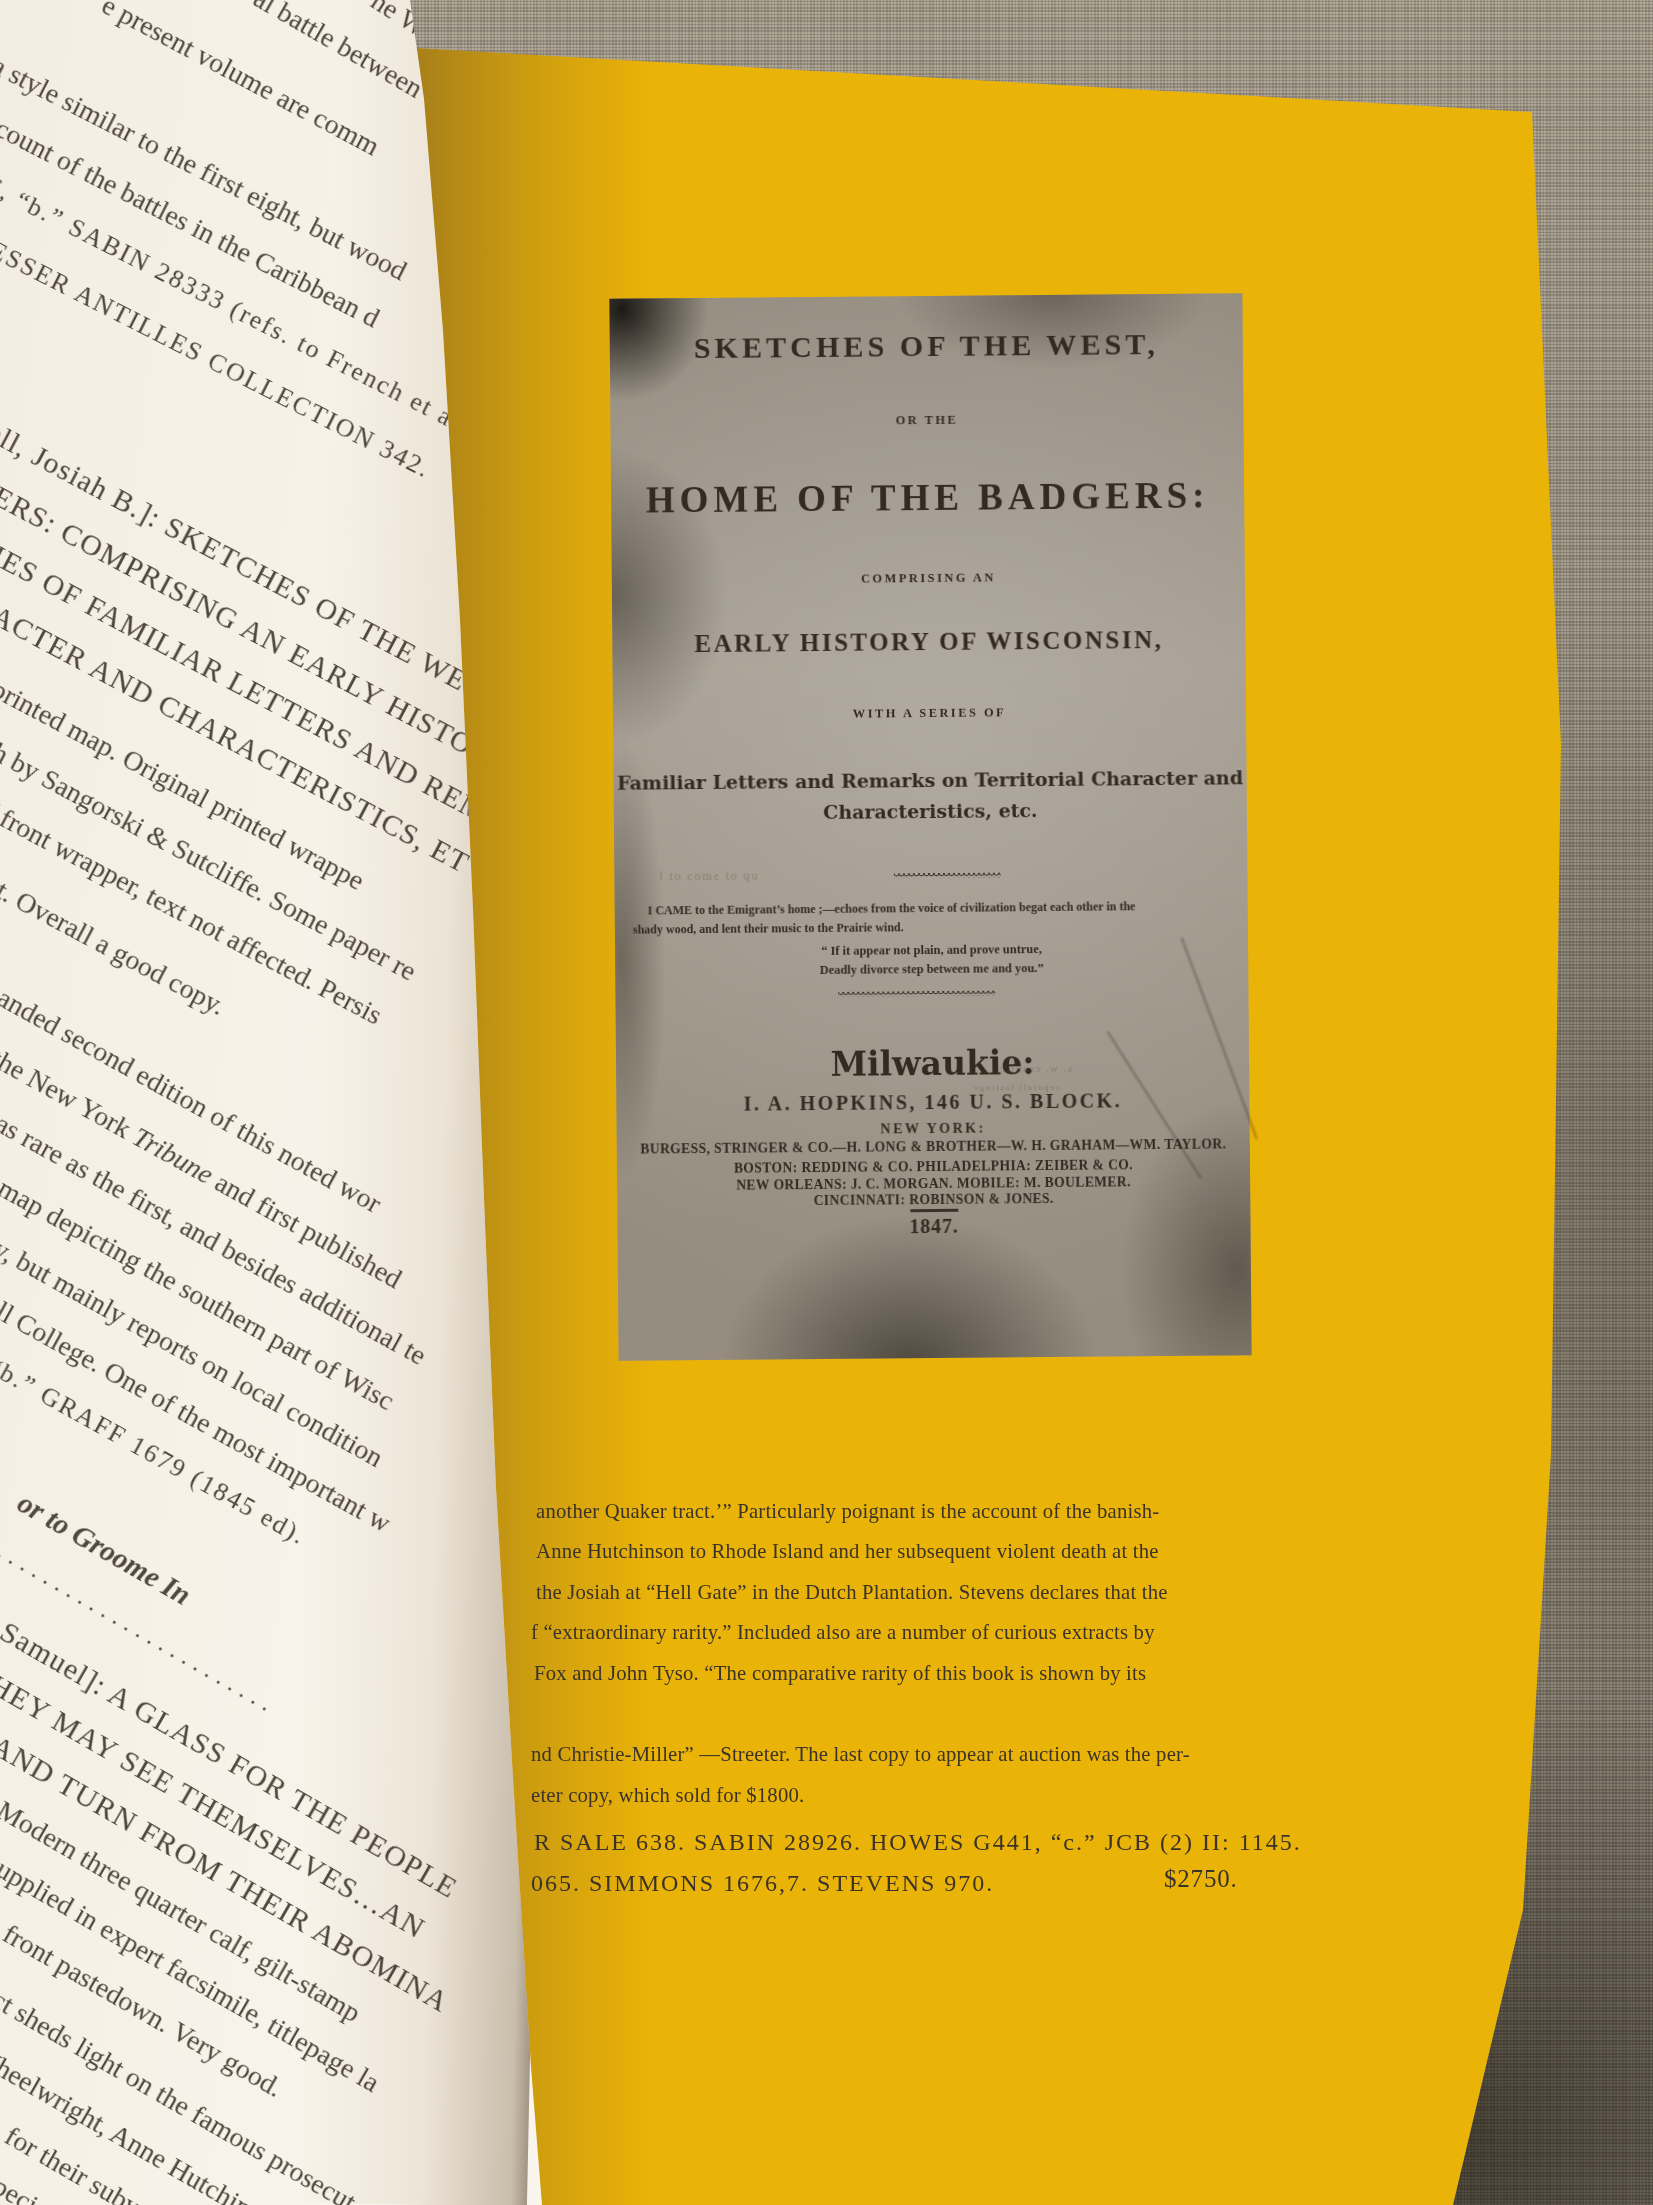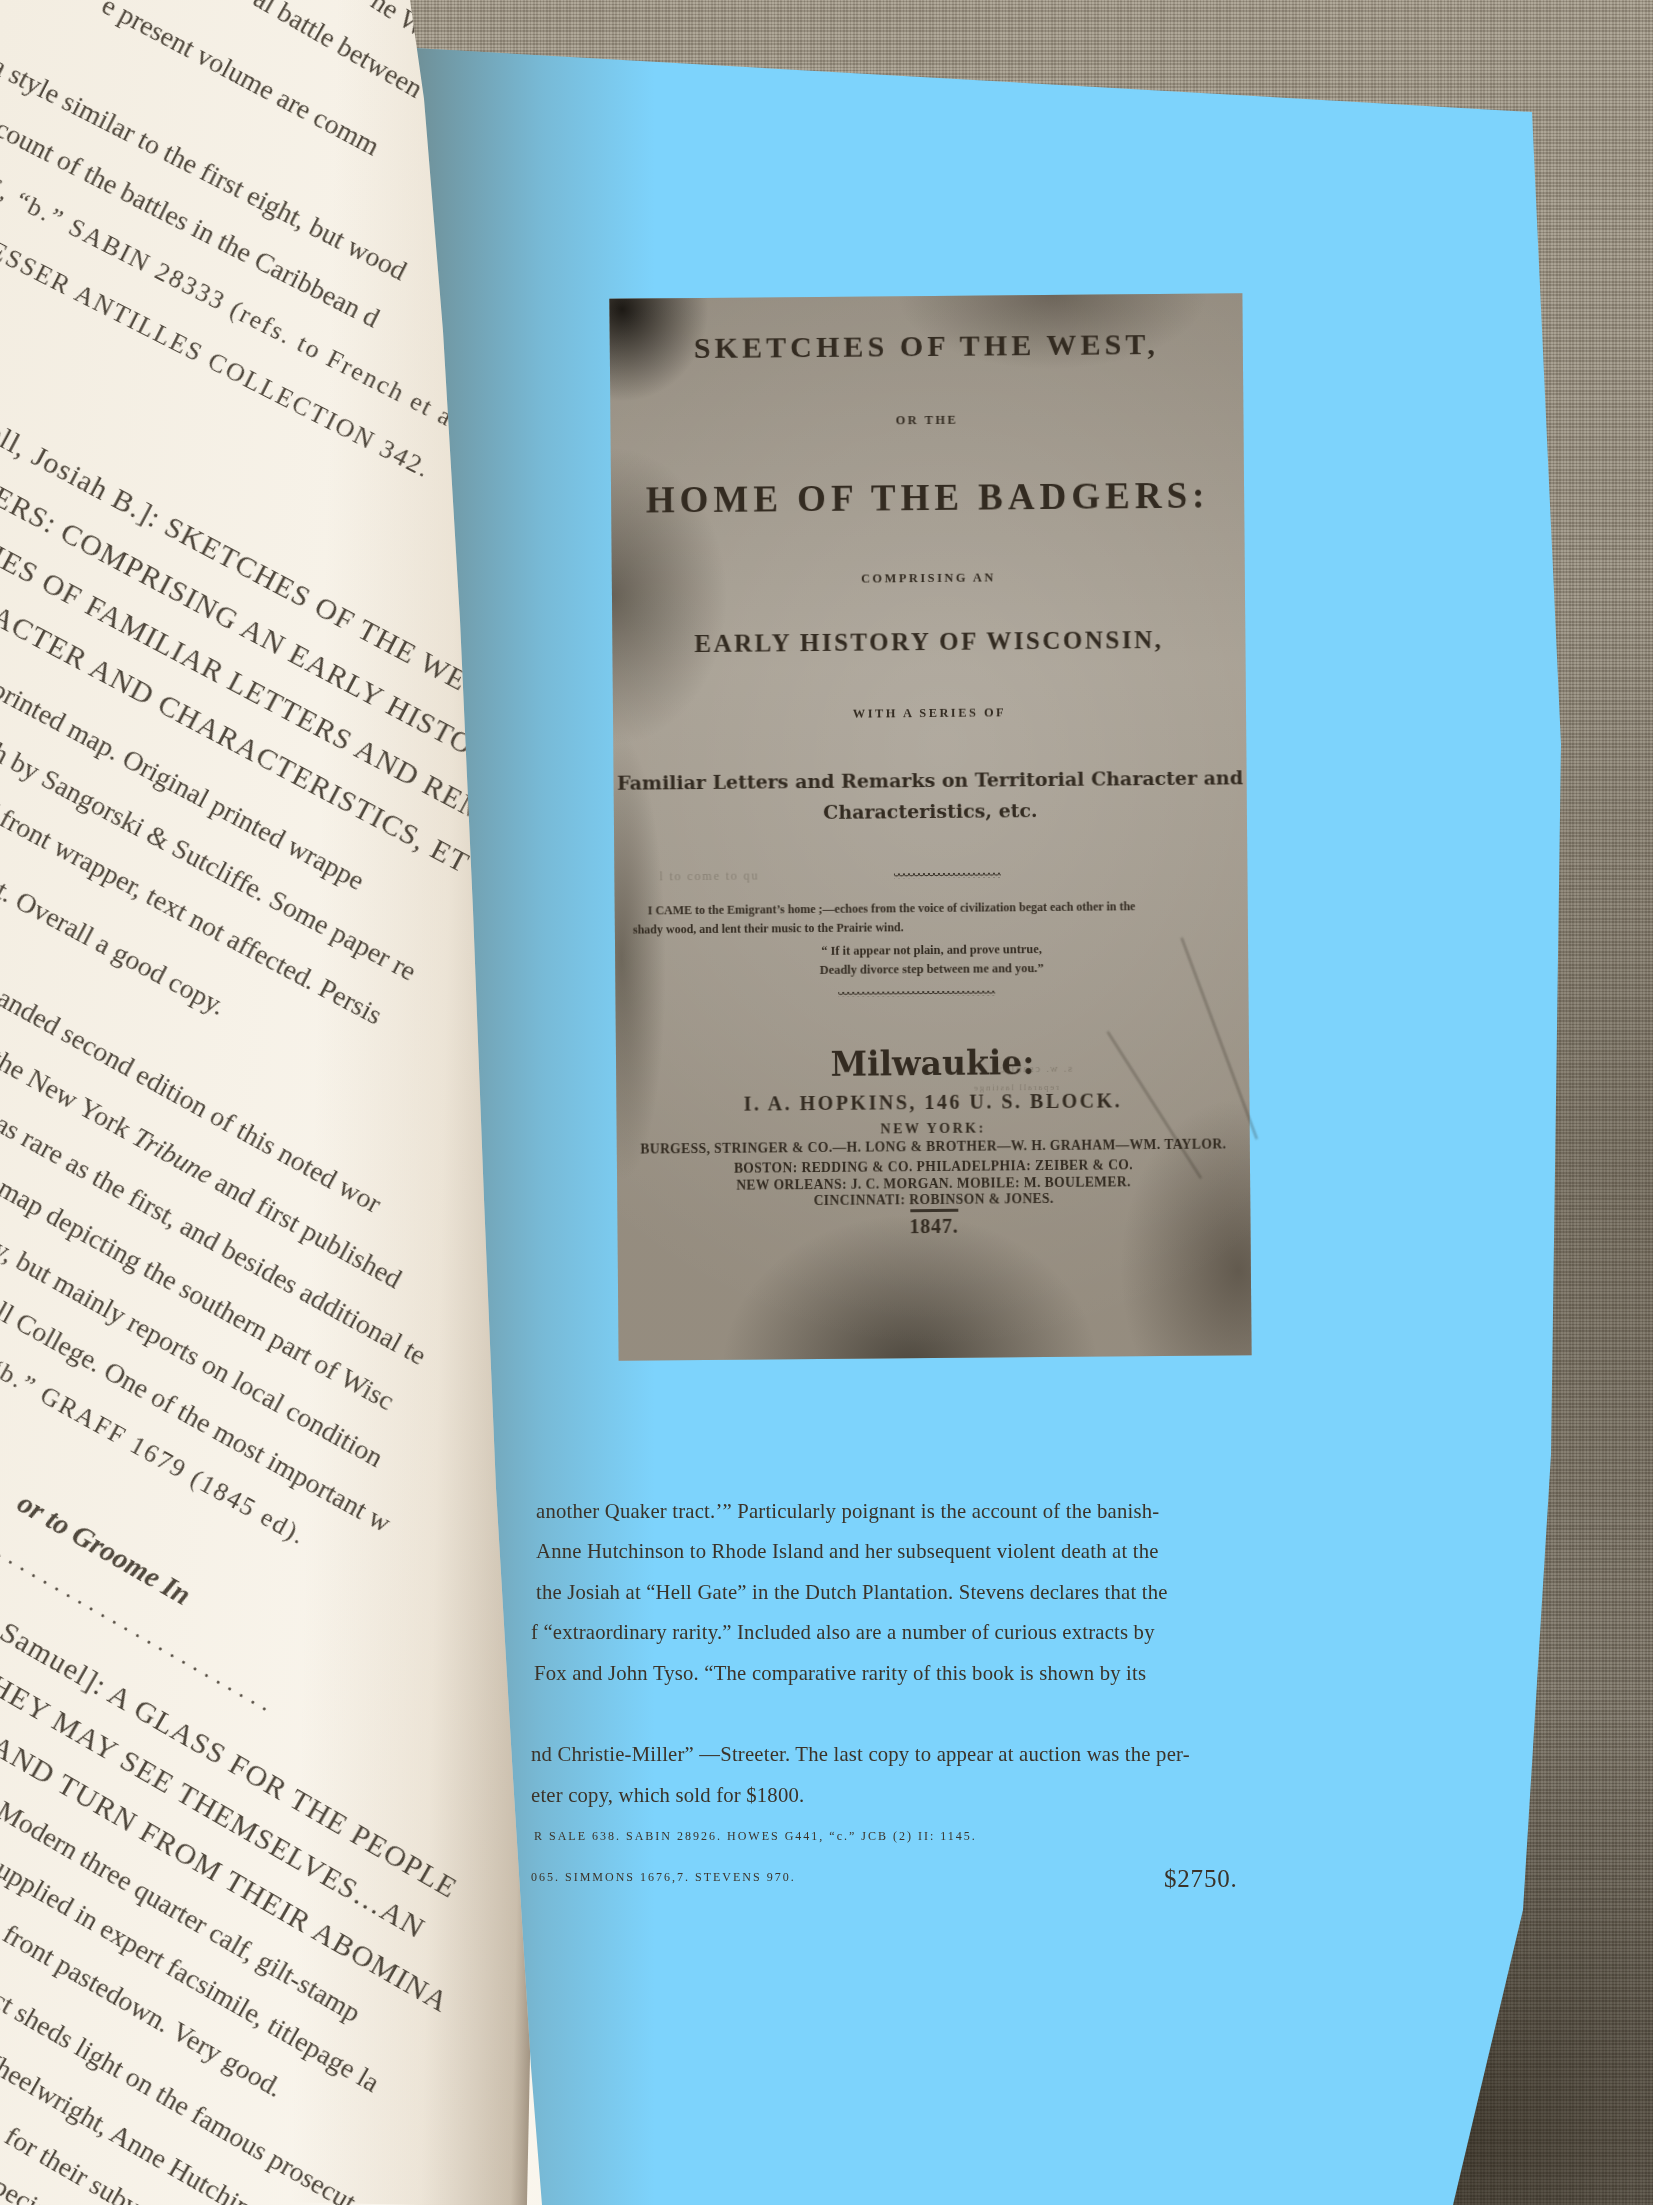--- a/index.html
+++ b/index.html
@@ -14,21 +14,21 @@
       linear-gradient(180deg, rgba(255,248,230,.10), rgba(0,0,0,.18) 92%),
       repeating-linear-gradient(0deg, rgba(255,250,235,.13) 0 1.7px, rgba(40,32,20,.12) 1.7px 3.3px),
       repeating-linear-gradient(90deg, rgba(255,250,235,.11) 0 1.7px, rgba(40,32,20,.10) 1.7px 3.3px);}
 
   
   .right-page{position:absolute;left:407px;top:0;width:1158px;height:2205px;
     clip-path:polygon(6.6px 48px,1125px 112px,1154px 744px,1144px 1455px,1116px 1910px,1046px 2205px,0 2205px,0 48px);
     background:
       linear-gradient(180deg, rgba(255,250,238,.25), rgba(0,0,0,0) 18%, rgba(90,60,30,.10) 92%),
       linear-gradient(93deg,#cfc2aa 0%,#e2d6c0 10%,#ecdfca 28%,#f0e4cf 55%,#ecdcc4 84%,#dcc9ab 96%,#cbb untrimmed 100%);
-    background-color:#7dd3fc;}
+    background-color:#eab308;}
   .gutter-shadow{position:absolute;left:0;top:0;width:248px;height:100%;
     background:linear-gradient(90deg, rgba(96,72,44,.50), rgba(96,72,44,.18) 55%, transparent 100%);}
 
   
   .scan{position:absolute;left:207px;top:296px;width:633px;height:1062px;
     transform:rotate(-.5deg);background-color:#a49c8f;
     background-image:
       radial-gradient(ellipse 120% 80% at 52% 42%, rgba(255,255,255,.16), transparent 72%),
       radial-gradient(ellipse 22% 14% at 2% 1%, rgba(15,12,8,.92), transparent 62%),
       radial-gradient(ellipse 26% 20% at 0% 28%, rgba(40,34,24,.55), transparent 70%),
@@ -55,21 +55,21 @@
     background:radial-gradient(circle at 2.5px 0.8px, transparent 1.3px, #3f382e 1.4px 2.3px, transparent 2.8px);
     background-size:5px 5px;background-repeat:repeat-x;}
   .ghost{position:absolute;color:#4a4336;opacity:.32;filter:blur(0.7px);white-space:nowrap;
     transform:scaleX(-1);font-size:10.7px;letter-spacing:1.7px;}
   .crease{position:absolute;background:rgba(35,29,20,.35);filter:blur(0.8px);}
   .rule{position:absolute;left:50%;transform:translateX(-50%);background:#3a332a;}
 
   
   .bl{position:absolute;white-space:nowrap;font-size:20.7px;color:#3b3329;
       letter-spacing:0.2px;filter:blur(0.2px);}
-  .ref{font-size:12px;letter-spacing:2px;}
+  .ref{font-size:24px;letter-spacing:2px;}
   .price{font-size:25px;letter-spacing:0.8px;}
 
   
   .left-page{position:absolute;inset:0;
     clip-path:polygon(0 0,410px 0,424px 99px,443px 331px,460px 620px,473px 910px,484px 1199px,496px 1488px,513px 1778px,531px 2067px,542px 2205px,0 2205px);
     background:linear-gradient(97deg,#f3ede1 0%,#faf6ee 38%,#f6f0e3 72%,#e9dfcb 90%,#cfc0a4 98%,#b3a286 100%);}
   .lp{position:absolute;transform-origin:0 50%;white-space:nowrap;
       font-size:28px;color:#4e463b;filter:blur(0.7px);}
   .lp.caps{font-size:30px;letter-spacing:1.2px;}
   .lp.sc{font-size:26px;letter-spacing:2.1px;}

